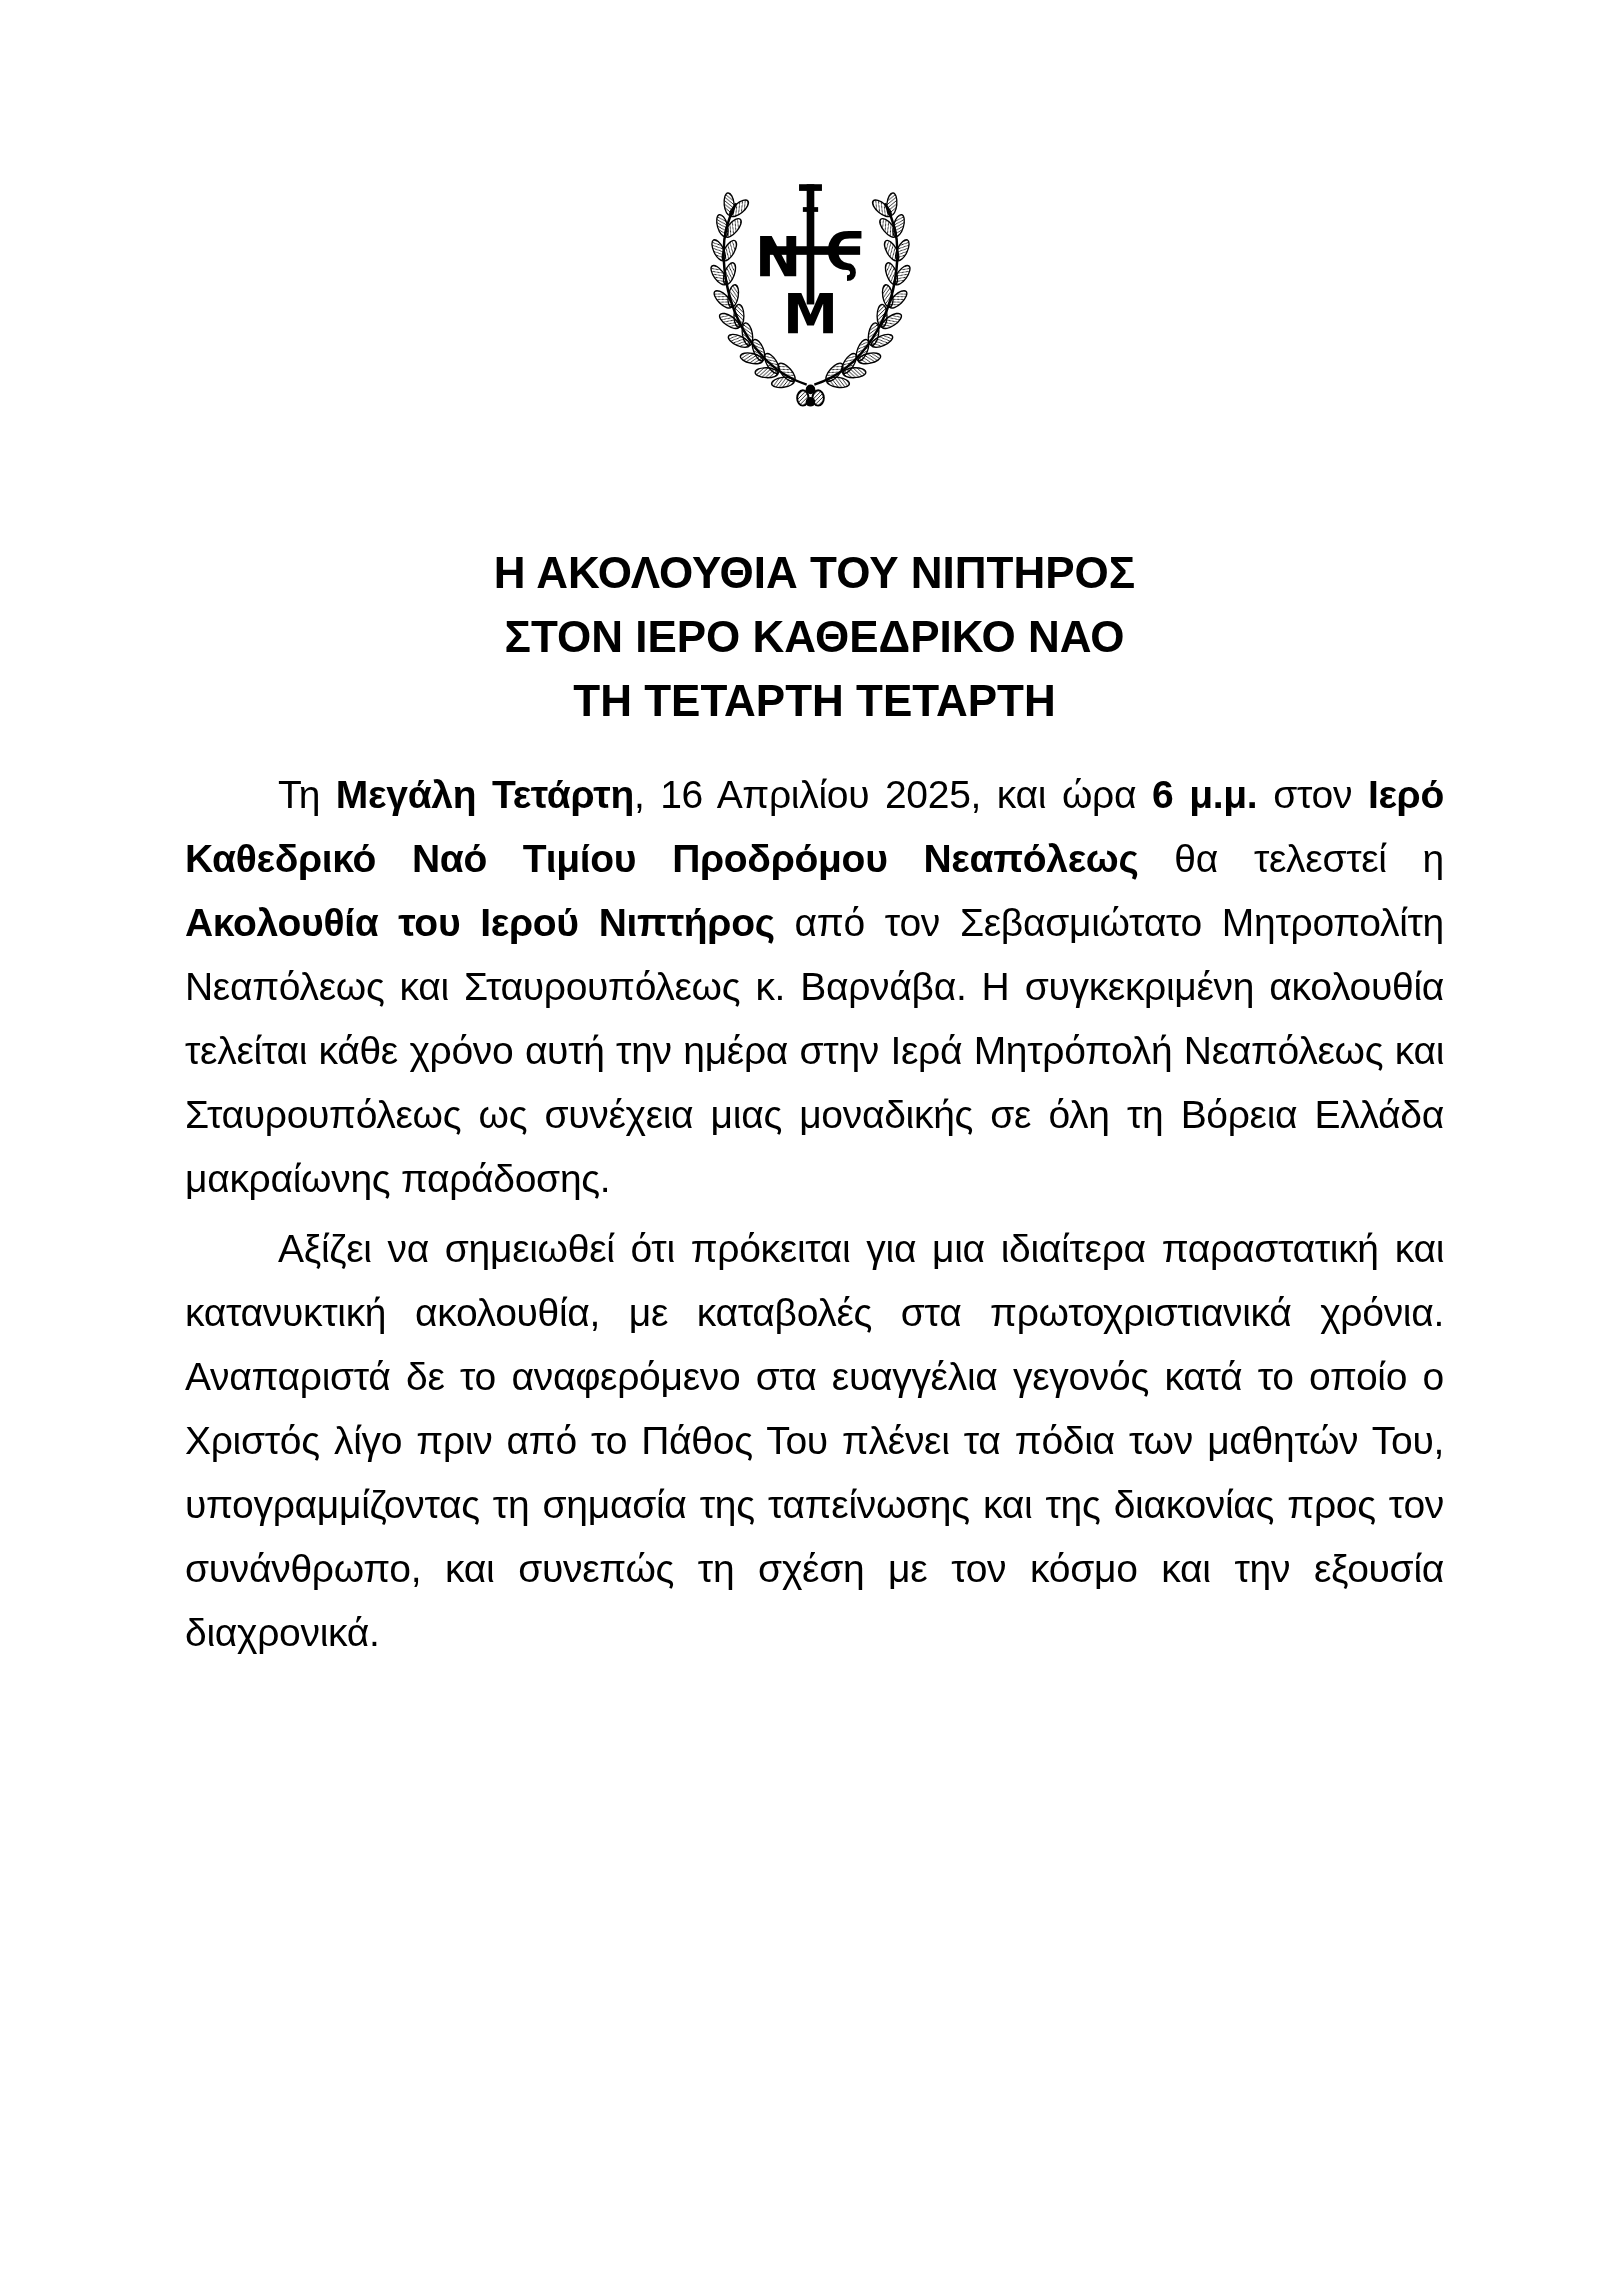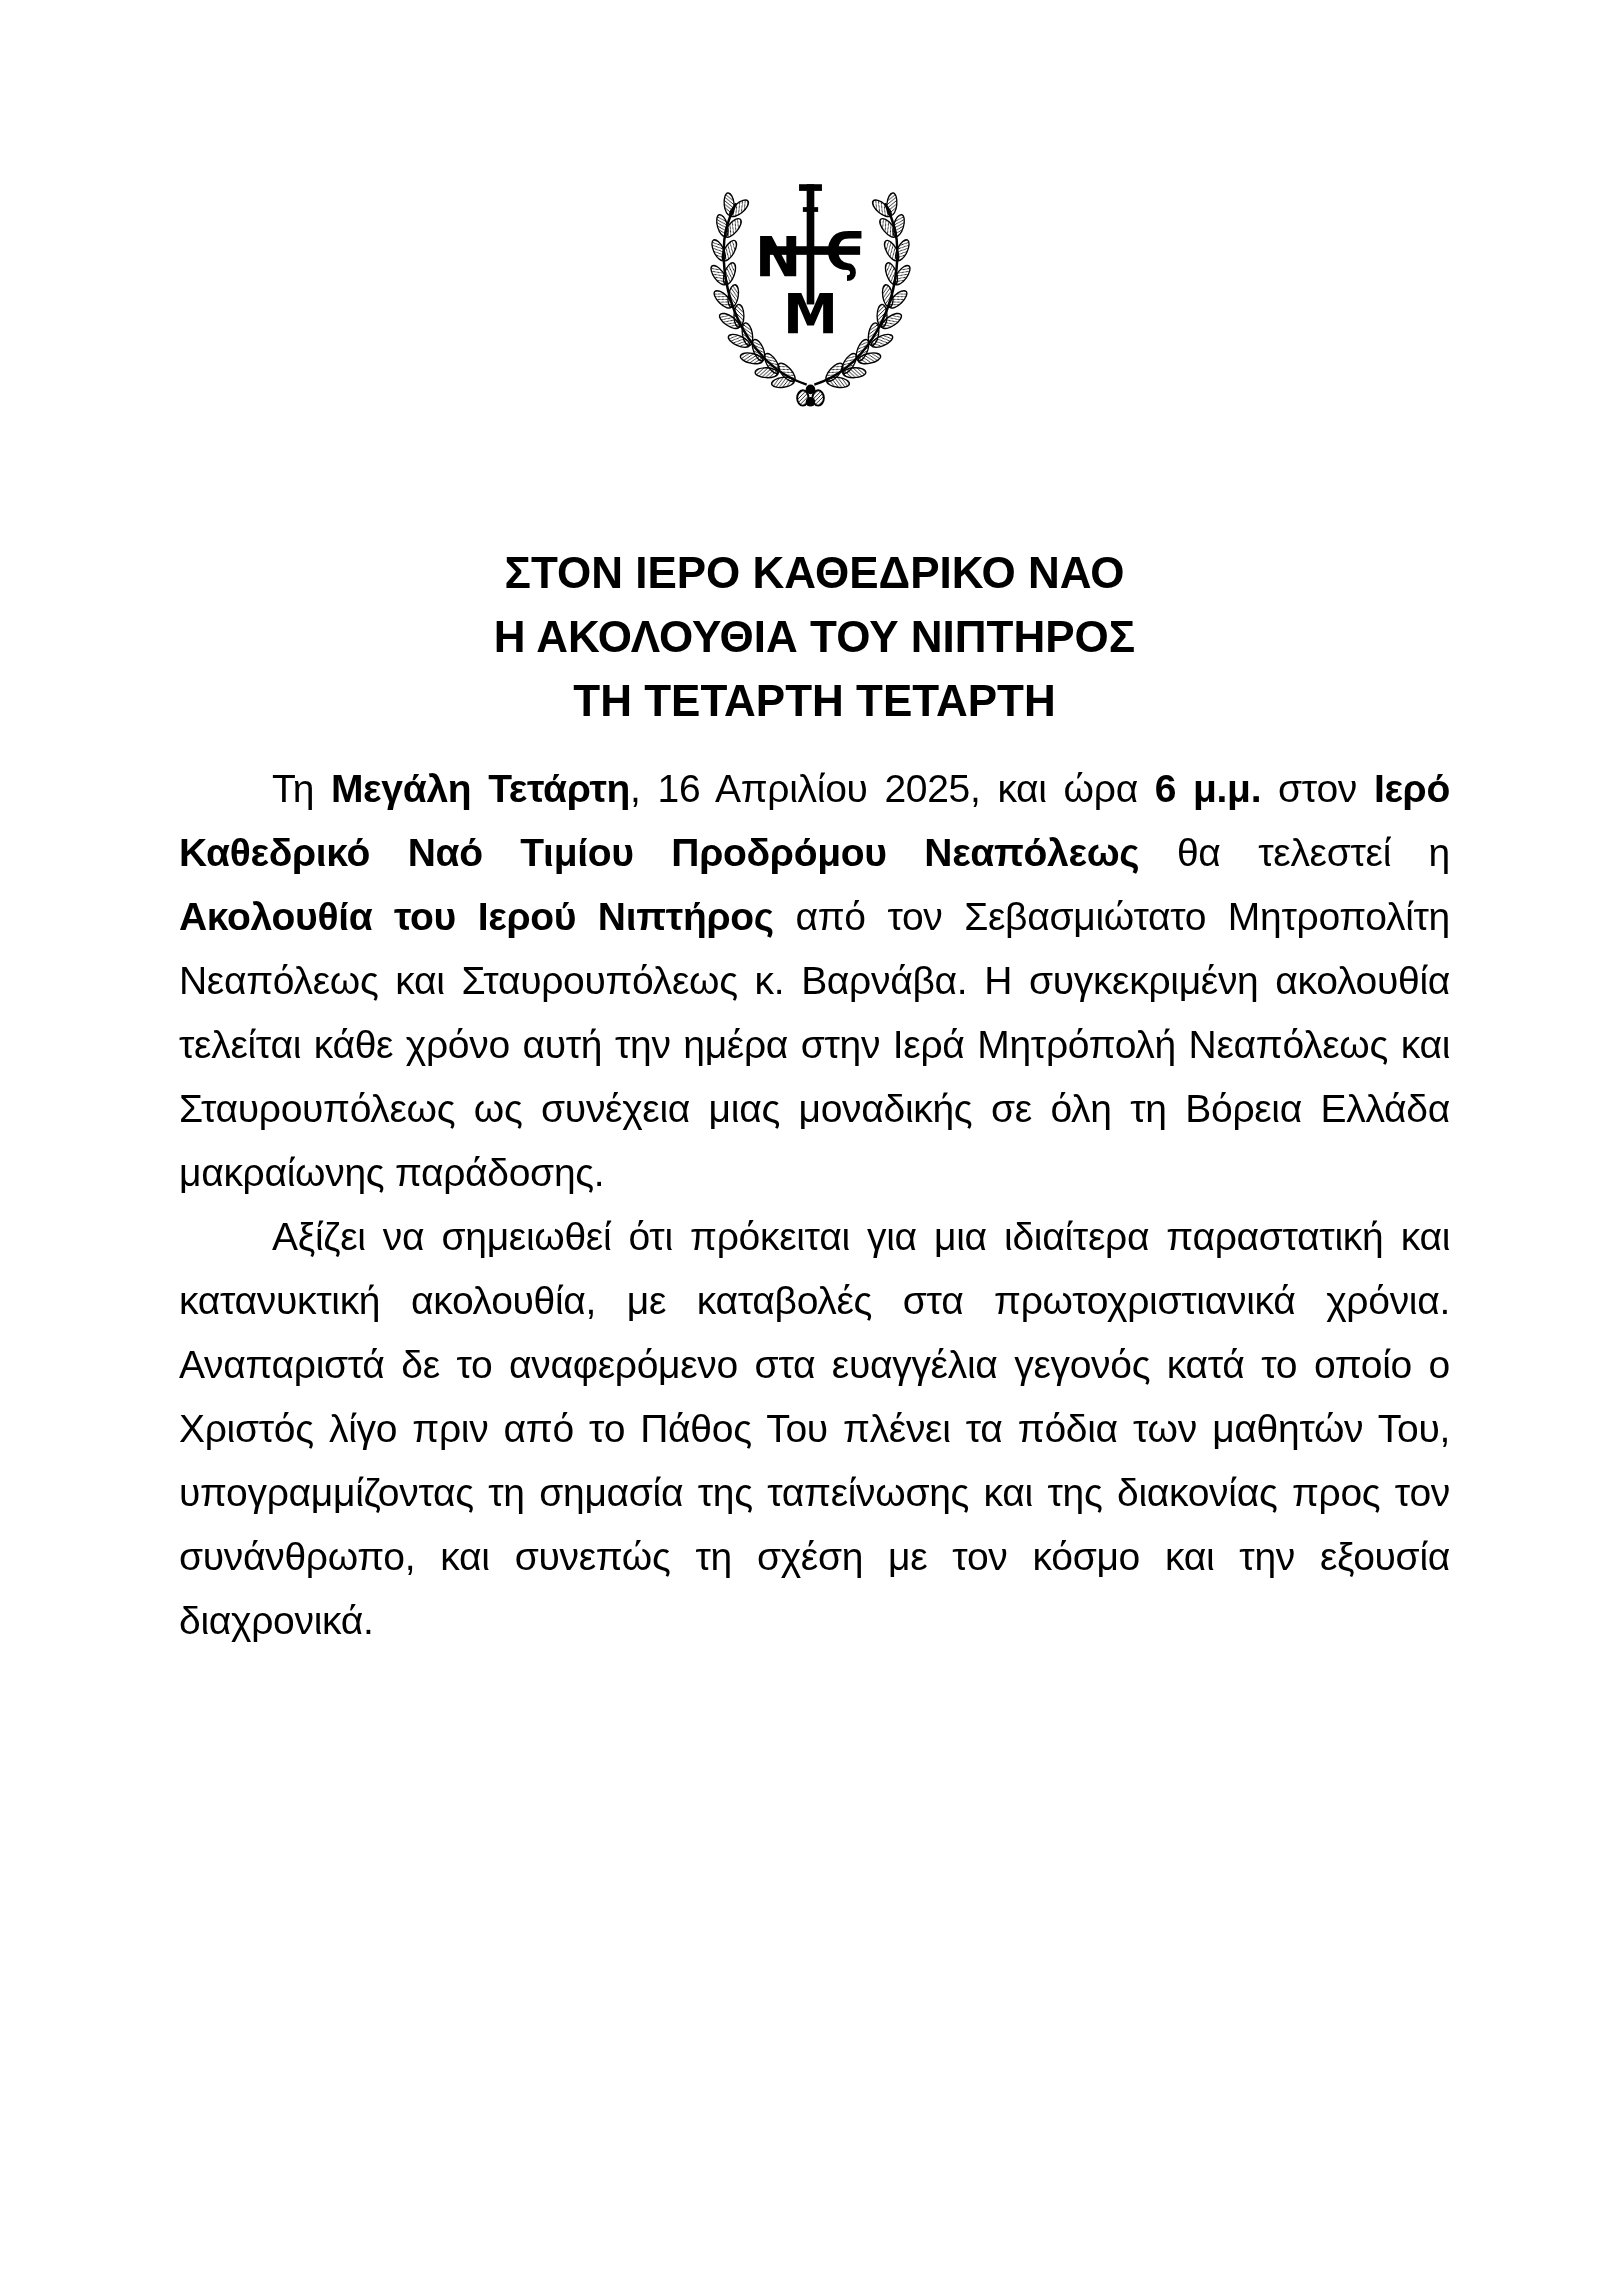--- a/index.html
+++ b/index.html
@@ -40,21 +40,21 @@
     position: absolute;
     top: 757px;
     left: 179px;
     width: 1271px;
     font-size: 39px;
     line-height: 64px;
     text-align: justify;
     letter-spacing: -0.3px;
   }
   .doc-body p {
-    margin: 0;
+    margin: 6px;
     text-indent: 93px;
   }
   .doc-body b { font-weight: bold; }
 </style>
 </head>
 <body>
 
 <div class="page">
 
   <div class="logo-wrap">
@@ -108,22 +108,22 @@
         <rect x="72" y="93" width="100" height="9" fill="#000"></rect>
       </g>
 
       <text class="mono-letter" x="86" y="124" font-size="58" text-anchor="middle">Ν</text>
       <text class="mono-letter" x="156" y="118" font-size="56" text-anchor="middle">Ϛ</text>
       <text class="mono-letter" x="120" y="184" font-size="58" text-anchor="middle">Μ</text>
     </svg>
   </div>
 
   <div class="doc-title">
+    <div>Η ΑΚΟΛΟΥΘΙΑ ΤΟΥ ΝΙΠΤΗΡΟΣ</div>
     <div>ΣΤΟΝ ΙΕΡΟ ΚΑΘΕΔΡΙΚΟ ΝΑΟ</div>
-    <div>Η ΑΚΟΛΟΥΘΙΑ ΤΟΥ ΝΙΠΤΗΡΟΣ</div>
     <div>ΤΗ ΤΕΤΑΡΤΗ ΤΕΤΑΡΤΗ</div>
   </div>
 
   <div class="doc-body">
     <p>
       <span>Τη </span><b>Μεγάλη Τετάρτη</b><span>, 16 Απριλίου 2025, και ώρα </span><b>6 μ.μ.</b><span> στον </span><b>Ιερό Καθεδρικό Ναό Τιμίου Προδρόμου Νεαπόλεως</b><span> θα τελεστεί η </span><b>Ακολουθία του Ιερού Νιπτήρος</b><span> από τον Σεβασμιώτατο Μητροπολίτη Νεαπόλεως και Σταυρουπόλεως κ. Βαρνάβα. Η συγκεκριμένη ακολουθία τελείται κάθε χρόνο αυτή την ημέρα στην Ιερά Μητρόπολή Νεαπόλεως και Σταυρουπόλεως ως συνέχεια μιας μοναδικής σε όλη τη Βόρεια Ελλάδα μακραίωνης παράδοσης.</span>
     </p>
     <p>
       <span>Αξίζει να σημειωθεί ότι πρόκειται για μια ιδιαίτερα παραστατική και κατανυκτική ακολουθία, με καταβολές στα πρωτοχριστιανικά χρόνια. Αναπαριστά δε το αναφερόμενο στα ευαγγέλια γεγονός κατά το οποίο ο Χριστός λίγο πριν από το Πάθος Του πλένει τα πόδια των μαθητών Του, υπογραμμίζοντας τη σημασία της ταπείνωσης και της διακονίας προς τον συνάνθρωπο, και συνεπώς τη σχέση με τον κόσμο και την εξουσία διαχρονικά.</span>
     </p>

